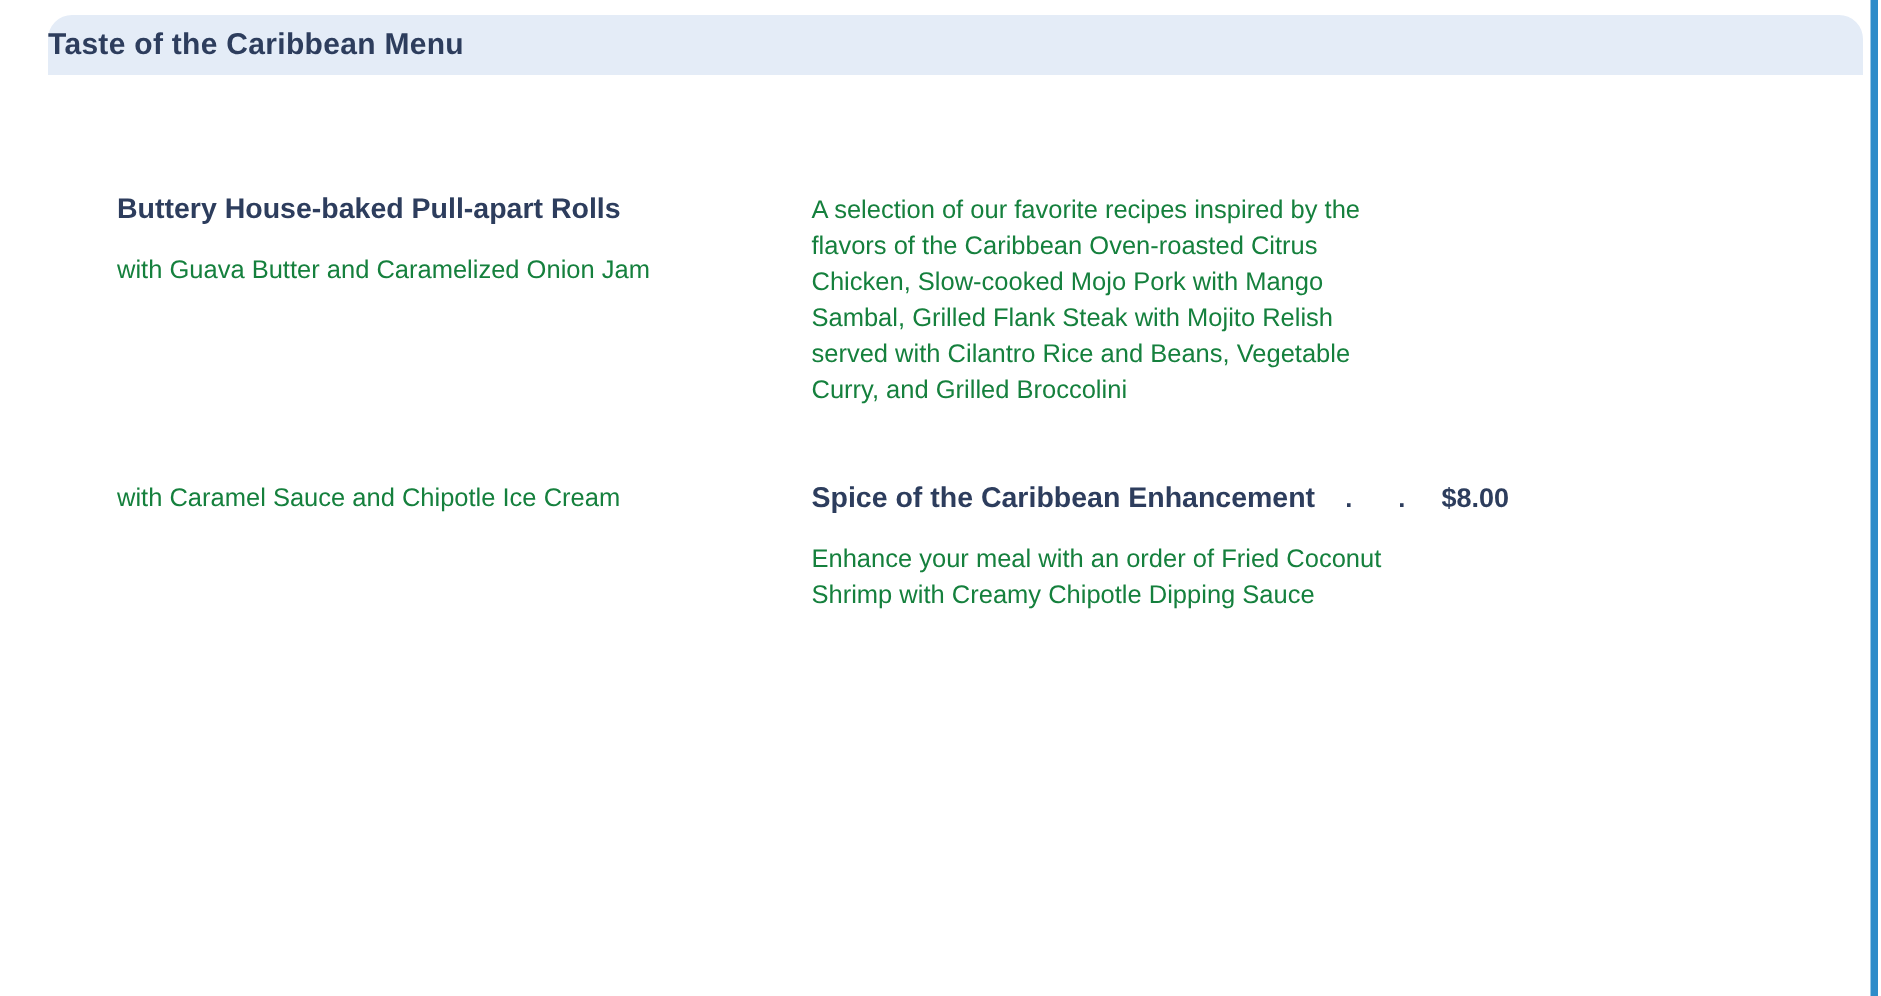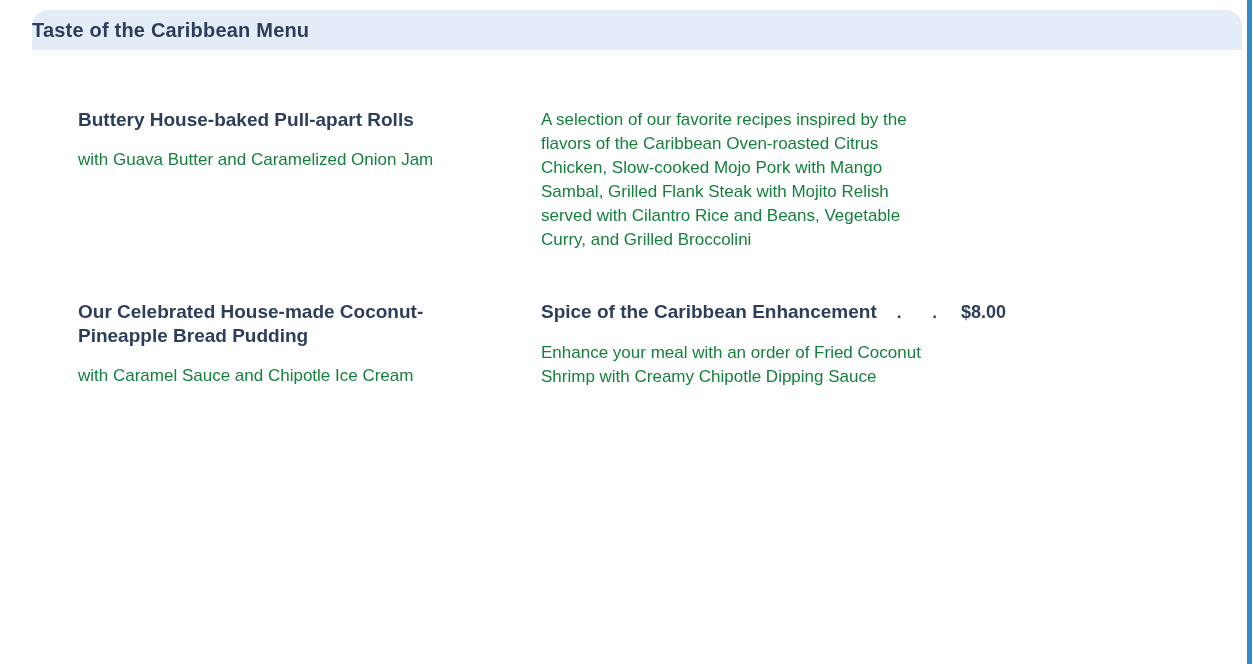--- a/index.html
+++ b/index.html
@@ -35,21 +35,21 @@
   }
   .scrollbar-thumb {
     position: absolute;
     top: 0; bottom: 0; right: 2px;
     width: 5px;
     background: #2e8cc9;
   }
   .menu-grid {
     position: absolute;
     left: 78px;
-    top: 108px;
+    top: 128px;
     display: grid;
     grid-template-columns: 415px 400px;
     column-gap: 170px;
     row-gap: 36px;
     align-items: start;
     gap: 48px;
   }
   .menu-item-name {
     font-size: 19px;
     line-height: 24px;
@@ -94,21 +94,20 @@
     <h2 class="menu-item-name">Buttery House-baked Pull-apart Rolls</h2>
     <p class="menu-item-desc">with Guava Butter and Caramelized Onion Jam</p>
   </section>
 
 
   <section class="menu-item">
     <p class="menu-item-desc">A selection of our favorite recipes inspired by the flavors of the Caribbean Oven-roasted Citrus Chicken, Slow-cooked Mojo Pork with Mango Sambal, Grilled Flank Steak with Mojito Relish served with Cilantro Rice and Beans, Vegetable Curry, and Grilled Broccolini</p>
   </section>
 
   <section class="menu-item">
-    <h2 class="menu-item-name">Our Celebrated House-made Coconut-Pineapple Bread Pudding</h2>
     <p class="menu-item-desc">with Caramel Sauce and Chipotle Ice Cream</p>
   </section>
 
   <section class="menu-item">
     <h2 class="menu-item-name price-row">
       <span>Spice of the Caribbean Enhancement</span>
       <span class="leader-dots">. .</span>
       <span class="menu-item-price">$8.00</span>
     </h2>
     <p class="menu-item-desc">Enhance your meal with an order of Fried Coconut Shrimp with Creamy Chipotle Dipping Sauce</p>

